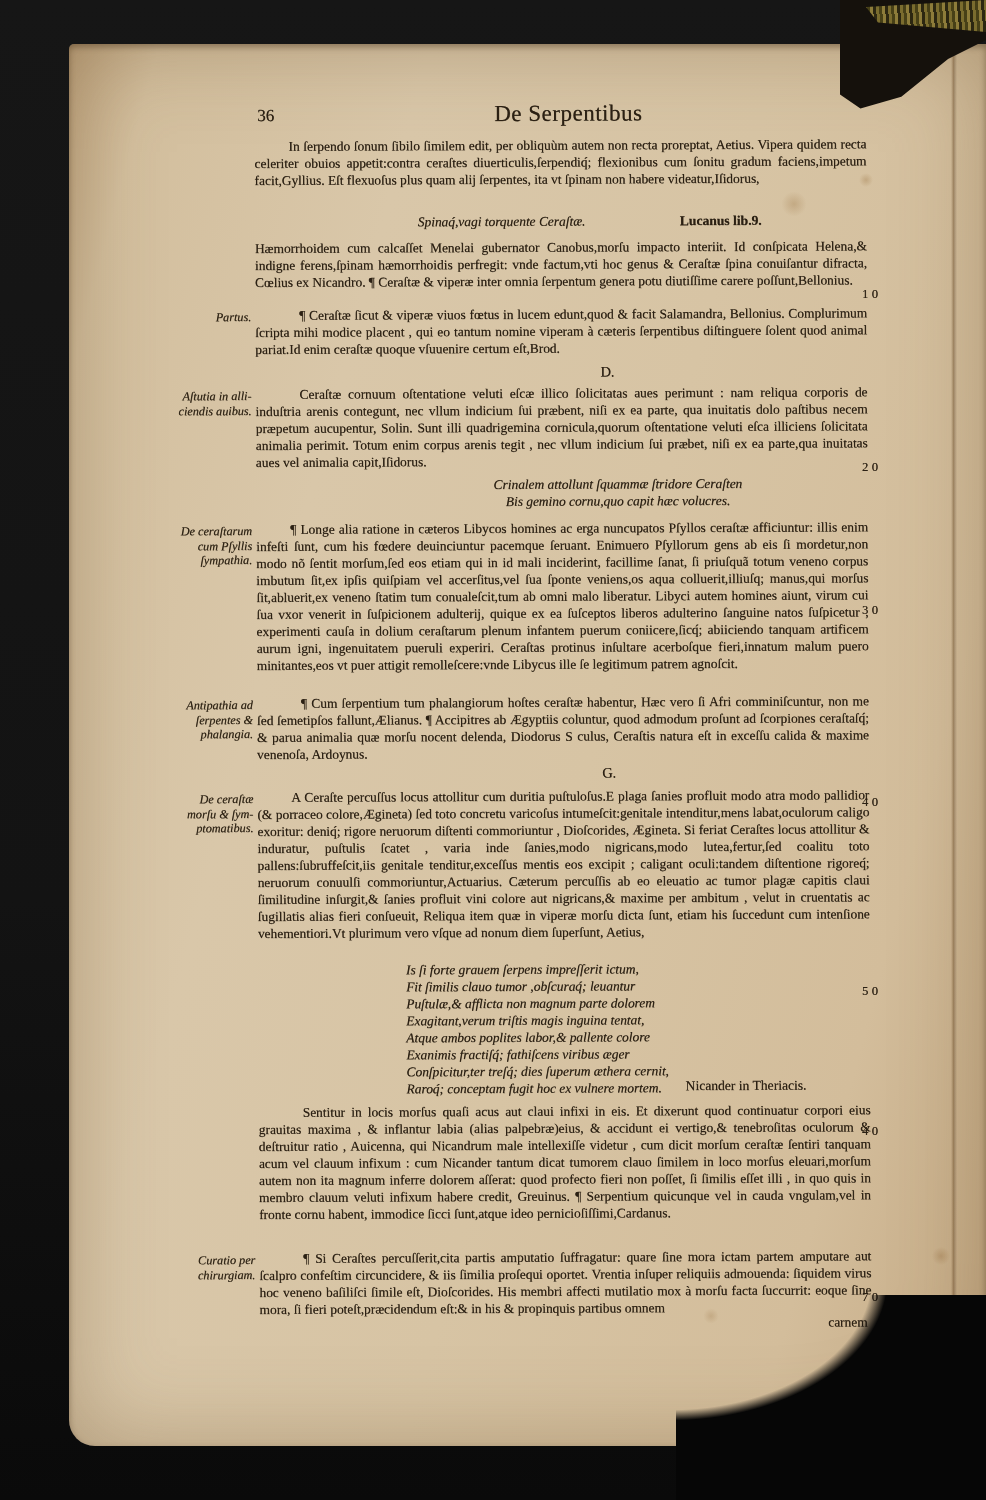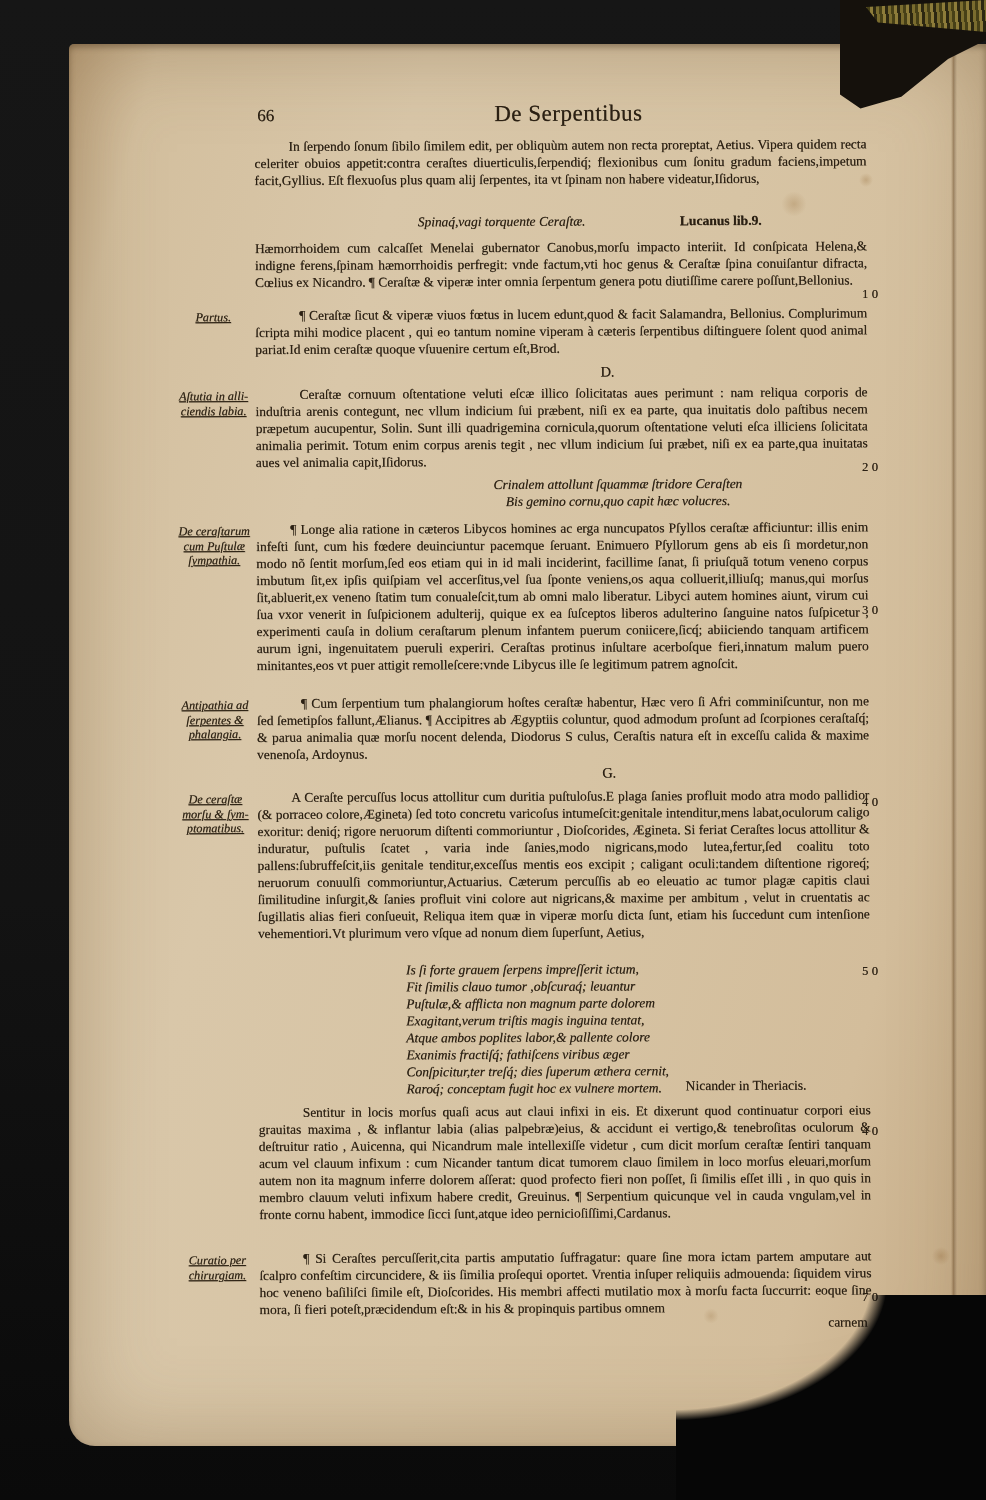--- a/index.html
+++ b/index.html
@@ -57,22 +57,22 @@
   }
   .running-head{
     position:absolute;left:0;right:0;top:58px;text-align:center;padding-left:16px;
     font-size:23px;letter-spacing:.5px;color:#2b2013;
   }
   .page-number{position:absolute;left:3px;top:62px;font-size:17px;}
   .indent1{text-indent:34px;}
   .indent2{text-indent:44px;}
   .margin-note{
     position:absolute;left:-80px;top:3px;width:76px;
-    font-style:italic;font-size:12.2px;line-height:14.6px;text-align:center;
-    white-space:pre-line;color:#2f2415;text-indent:0;text-decoration:underline;
+    font-style:italic;font-size:12.2px;line-height:14.6px;text-align:right;
+    white-space:pre-line;color:#2f2415;text-indent:0;
   }
   .section-letter{position:absolute;width:612px;text-align:center;padding-left:46px;font-size:14.5px;}
   .verse{font-style:italic;}
   .verse-centered{text-align:center;padding-left:56px;white-space:pre-line;}
   .verse-left{left:148px;width:420px;text-align:left;white-space:pre-line;}
   .verse1-row{left:0;}
   .verse1-row .verse{position:absolute;left:163px;white-space:nowrap;font-style:italic;}
   .verse1-row .attribution{position:absolute;left:425px;white-space:nowrap;font-weight:bold;}
   .attribution{font-style:normal;font-size:13.6px;}
   .nicander{position:absolute;left:427px;top:1036px;white-space:nowrap;}
@@ -85,56 +85,56 @@
 <body>
 
 <div class="book-page">
   <div class="page-left-edge"></div>
   <div class="page-crease"></div>
 
   <span class="line-number" style="top:243px">10</span>
   <span class="line-number" style="top:416px">20</span>
   <span class="line-number" style="top:559px">30</span>
   <span class="line-number" style="top:751px">40</span>
-  <span class="line-number" style="top:920px">50</span>
+  <span class="line-number" style="top:940px">50</span>
   <span class="line-number" style="top:1080px">40</span>
   <span class="line-number" style="top:1246px">70</span>
 
   <div class="text-area">
     <div class="running-head">De Serpentibus</div>
-    <div class="page-number">66</div>
+    <div class="page-number">36</div>
 
     <div class="blk indent1" style="top:94px">In ſerpendo ſonum ſibilo ſimilem edit, per obliquùm autem non recta proreptat, Aetius.  Vipera quidem recta celeriter obuios appetit:contra ceraſtes diuerticulis,ſerpendiq́; flexionibus cum ſonitu gradum faciens,impetum facit,Gyllius.  Eſt flexuoſus plus quam alij ſerpentes, ita vt ſpinam non habere videatur,Iſidorus,</div>
 
     <div class="blk verse1-row" style="top:170px">
       <span class="verse">Spinaq́,vagi torquente Ceraſtæ.</span>
       <span class="attribution">Lucanus lib.9.</span>
     </div>
 
     <div class="blk" style="top:196px">Hæmorrhoidem cum calcaſſet Menelai gubernator Canobus,morſu impacto interiit. Id conſpicata Helena,&amp; indigne ferens,ſpinam hæmorrhoidis perfregit: vnde factum,vti hoc genus &amp; Ceraſtæ ſpina conuiſantur difracta, Cœlius ex Nicandro.  ¶ Ceraſtæ &amp; viperæ inter omnia ſerpentum genera potu diutiſſime carere poſſunt,Bellonius.</div>
 
     <div class="blk indent2" style="top:263px">
       <span class="margin-note">Partus.</span>
       <span>¶ Ceraſtæ ſicut &amp; viperæ viuos fœtus in lucem edunt,quod &amp; facit Salamandra, Bellonius.  Complurimum ſcripta mihi modice placent , qui eo tantum nomine viperam à cæteris ſerpentibus diſtinguere ſolent quod animal pariat.Id enim ceraſtæ quoque vſuuenire certum eſt,Brod.</span>
     </div>
 
     <div class="section-letter" style="top:321px">D.</div>
 
     <div class="blk indent2" style="top:342px">
       <span class="margin-note">Aſtutia in alli-
-ciendis labia.</span>
+ciendis auibus.</span>
       <span>Ceraſtæ cornuum oſtentatione veluti eſcæ illico ſolicitatas aues perimunt : nam reliqua corporis de induſtria arenis contegunt, nec vllum indicium ſui præbent, niſi ex ea parte, qua inuitatis dolo paſtibus necem præpetum aucupentur, Solin.  Sunt illi quadrigemina cornicula,quorum oſtentatione veluti eſca illiciens ſolicitata animalia perimit.  Totum enim corpus arenis tegit , nec vllum indicium ſui præbet, niſi ex ea parte,qua inuitatas aues vel animalia capit,Iſidorus.</span>
     </div>
 
     <div class="blk verse verse-centered" style="top:433px">Crinalem attollunt ſquammæ ſtridore Ceraſten
 Bis gemino cornu,quo capit hæc volucres.</div>
 
     <div class="blk indent1" style="top:477px">
       <span class="margin-note">De ceraſtarum
-cum Puſtulæ
+cum Pſyllis
 ſympathia.</span>
       <span>¶ Longe alia ratione in cæteros Libycos homines ac erga nuncupatos Pſyllos ceraſtæ afficiuntur: illis enim infeſti ſunt, cum his fœdere deuinciuntur pacemque ſeruant.  Enimuero Pſyllorum gens ab eis ſi mordetur,non modo nõ ſentit morſum,ſed eos etiam qui in id mali inciderint, facillime ſanat, ſi priuſquã totum veneno corpus imbutum ſit,ex ipſis quiſpiam vel accerſitus,vel ſua ſponte veniens,os aqua colluerit,illiuſq; manus,qui morſus ſit,abluerit,ex veneno ſtatim tum conualeſcit,tum ab omni malo liberatur. Libyci autem homines aiunt, virum cui ſua vxor venerit in ſuſpicionem adulterij, quique ex ea ſuſceptos liberos adulterino ſanguine natos ſuſpicetur , experimenti cauſa in dolium ceraſtarum plenum infantem puerum coniicere,ſicq́; abiiciendo tanquam artificem aurum igni, ingenuitatem pueruli experiri.  Ceraſtas protinus inſultare acerboſque fieri,innatum malum puero minitantes,eos vt puer attigit remolleſcere:vnde Libycus ille ſe legitimum patrem agnoſcit.</span>
     </div>
 
     <div class="blk indent2" style="top:651px">
       <span class="margin-note">Antipathia ad
 ſerpentes &amp;
 phalangia.</span>
       <span>¶ Cum ſerpentium tum phalangiorum hoſtes ceraſtæ habentur, Hæc vero ſi Afri comminiſcuntur, non me ſed ſemetipſos fallunt,Ælianus.  ¶ Accipitres ab Ægyptiis coluntur, quod admodum proſunt ad ſcorpiones ceraſtaſq́; &amp; parua animalia quæ morſu nocent delenda, Diodorus S culus, Ceraſtis natura eſt in exceſſu calida &amp; maxime venenoſa, Ardoynus.</span>
     </div>

